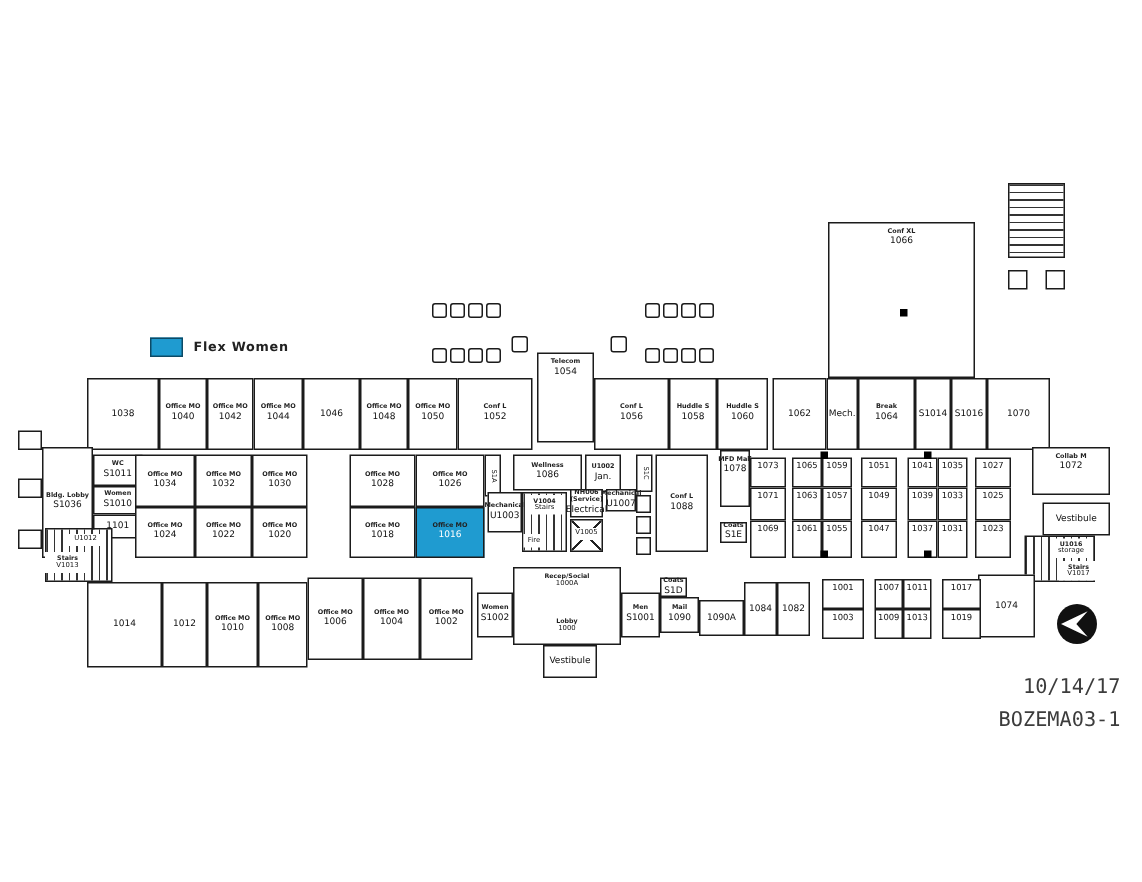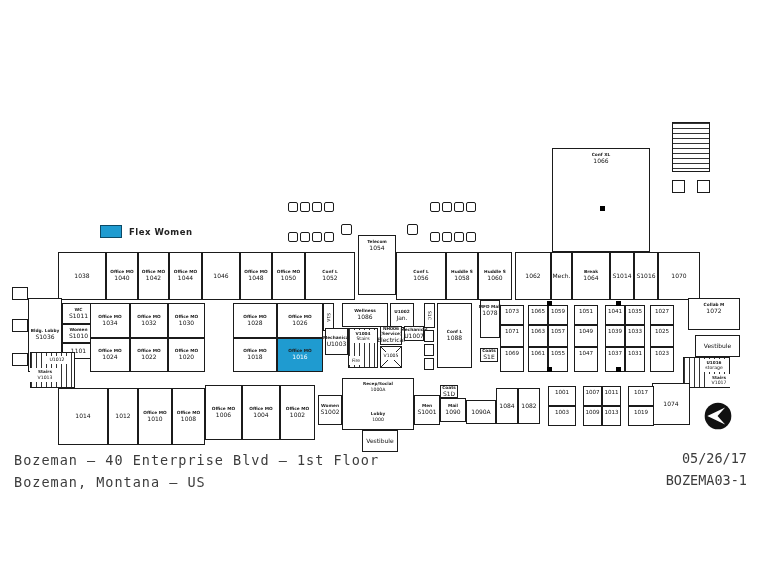--- a/index.html
+++ b/index.html
@@ -435,17 +435,15 @@
   <div id="legend">
     <span class="swatch" style="background: rgb(31, 155, 208);"></span>
     <span class="lab">Flex Women</span>
   </div>
 
   <svg id="compass" viewBox="0 0 36 36">
     <circle cx="18" cy="18" r="15" fill="#111"></circle>
     <path d="M6 18 L26 8.5 L17.5 18 L26 27.5 Z" fill="#fff"></path>
   </svg>
 
-  <div id="title1" class="cadtext">Bozeman  —  40 Enterprise Blvd  —  1st Floor</div>
-  <div id="title2" class="cadtext">Bozeman, Montana  —  US</div>
-  <div id="date" class="cadtext">05/26/17</div>
+  <div id="date" class="cadtext">10/14/17</div>
   <div id="docid" class="cadtext">BOZEMA03-1</div>
 </div>
 
 </body></html>

